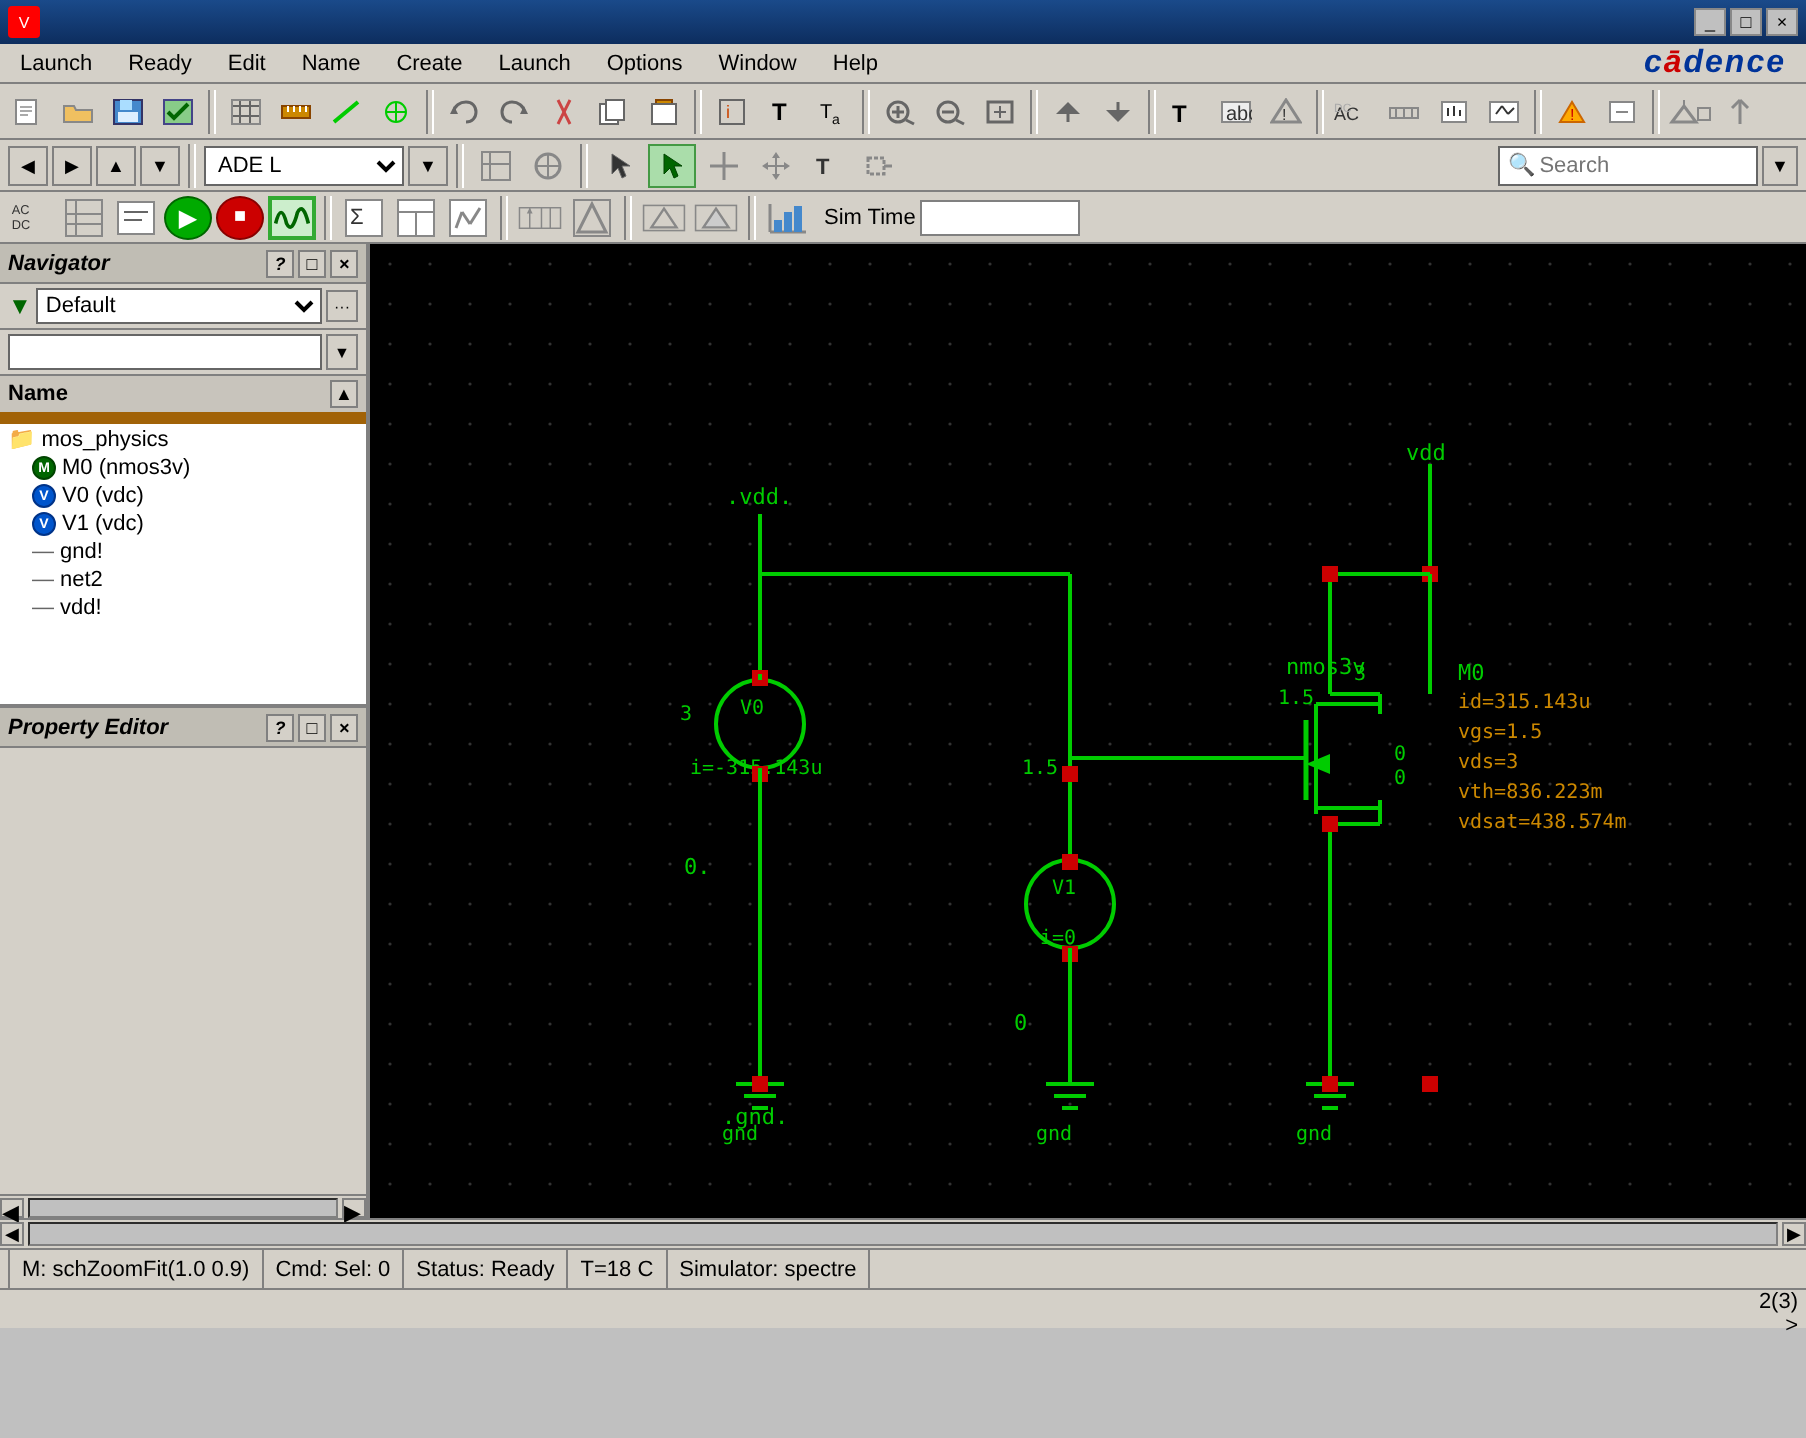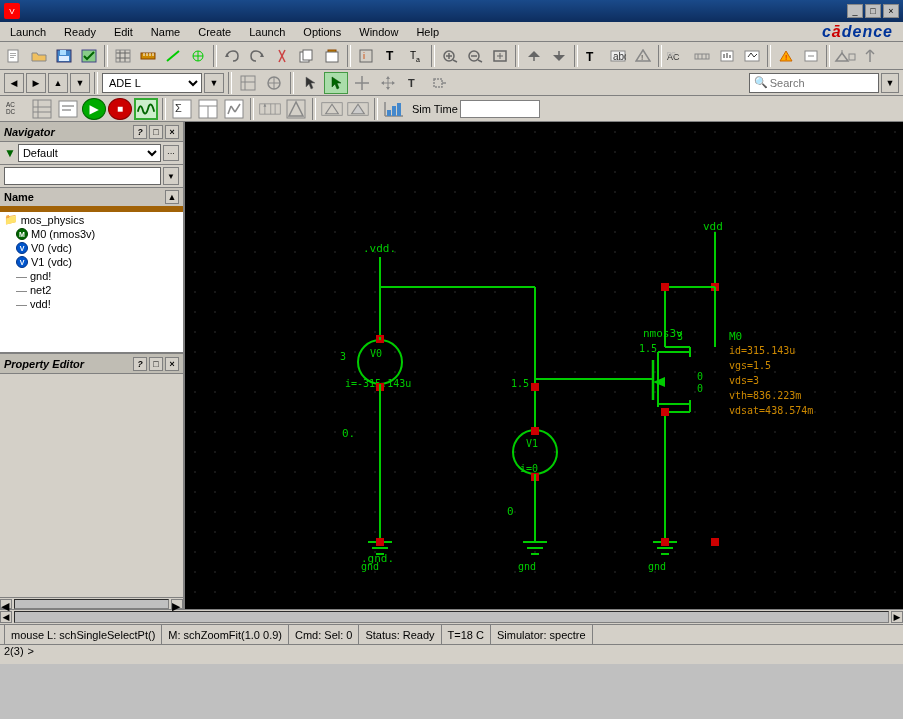--- a/index.html
+++ b/index.html
@@ -936,24 +936,23 @@
   </div>
 </div>
 
 <div id="hscroll">
   <div style="width:12px; height:12px; background:#d4d0c8; border:1px solid #808080; cursor:pointer; display:flex; align-items:center; justify-content:center; font-size:9px;">◀</div>
   <div class="scroll-track"></div>
   <div style="width:12px; height:12px; background:#d4d0c8; border:1px solid #808080; cursor:pointer; display:flex; align-items:center; justify-content:center; font-size:9px;">▶</div>
 </div>
 
 <div id="statusbar">
-  <div class="status-seg">mouse L: schSingleSelectPt()</div>
   <div class="status-seg">M: schZoomFit(1.0 0.9)</div>
   <div class="status-seg">Cmd: Sel: 0</div>
   <div class="status-seg">Status: Ready</div>
   <div class="status-seg">T=18   C</div>
   <div class="status-seg">Simulator: spectre</div>
 </div>
 
-<div style="height:20px; background:#d4d0c8; border-top:1px solid #808080; display:flex; align-items:flex-start; padding:0 4px; font-size:11px;">
+<div style="height:20px; background:#d4d0c8; border-top:1px solid #808080; display:flex; align-items:flex-end; padding:0 4px; font-size:11px;flex-direction:column;">
   <span>2(3)</span>
   <span style="margin-left:4px;">&gt;</span>
 </div>
 
 </body></html>

